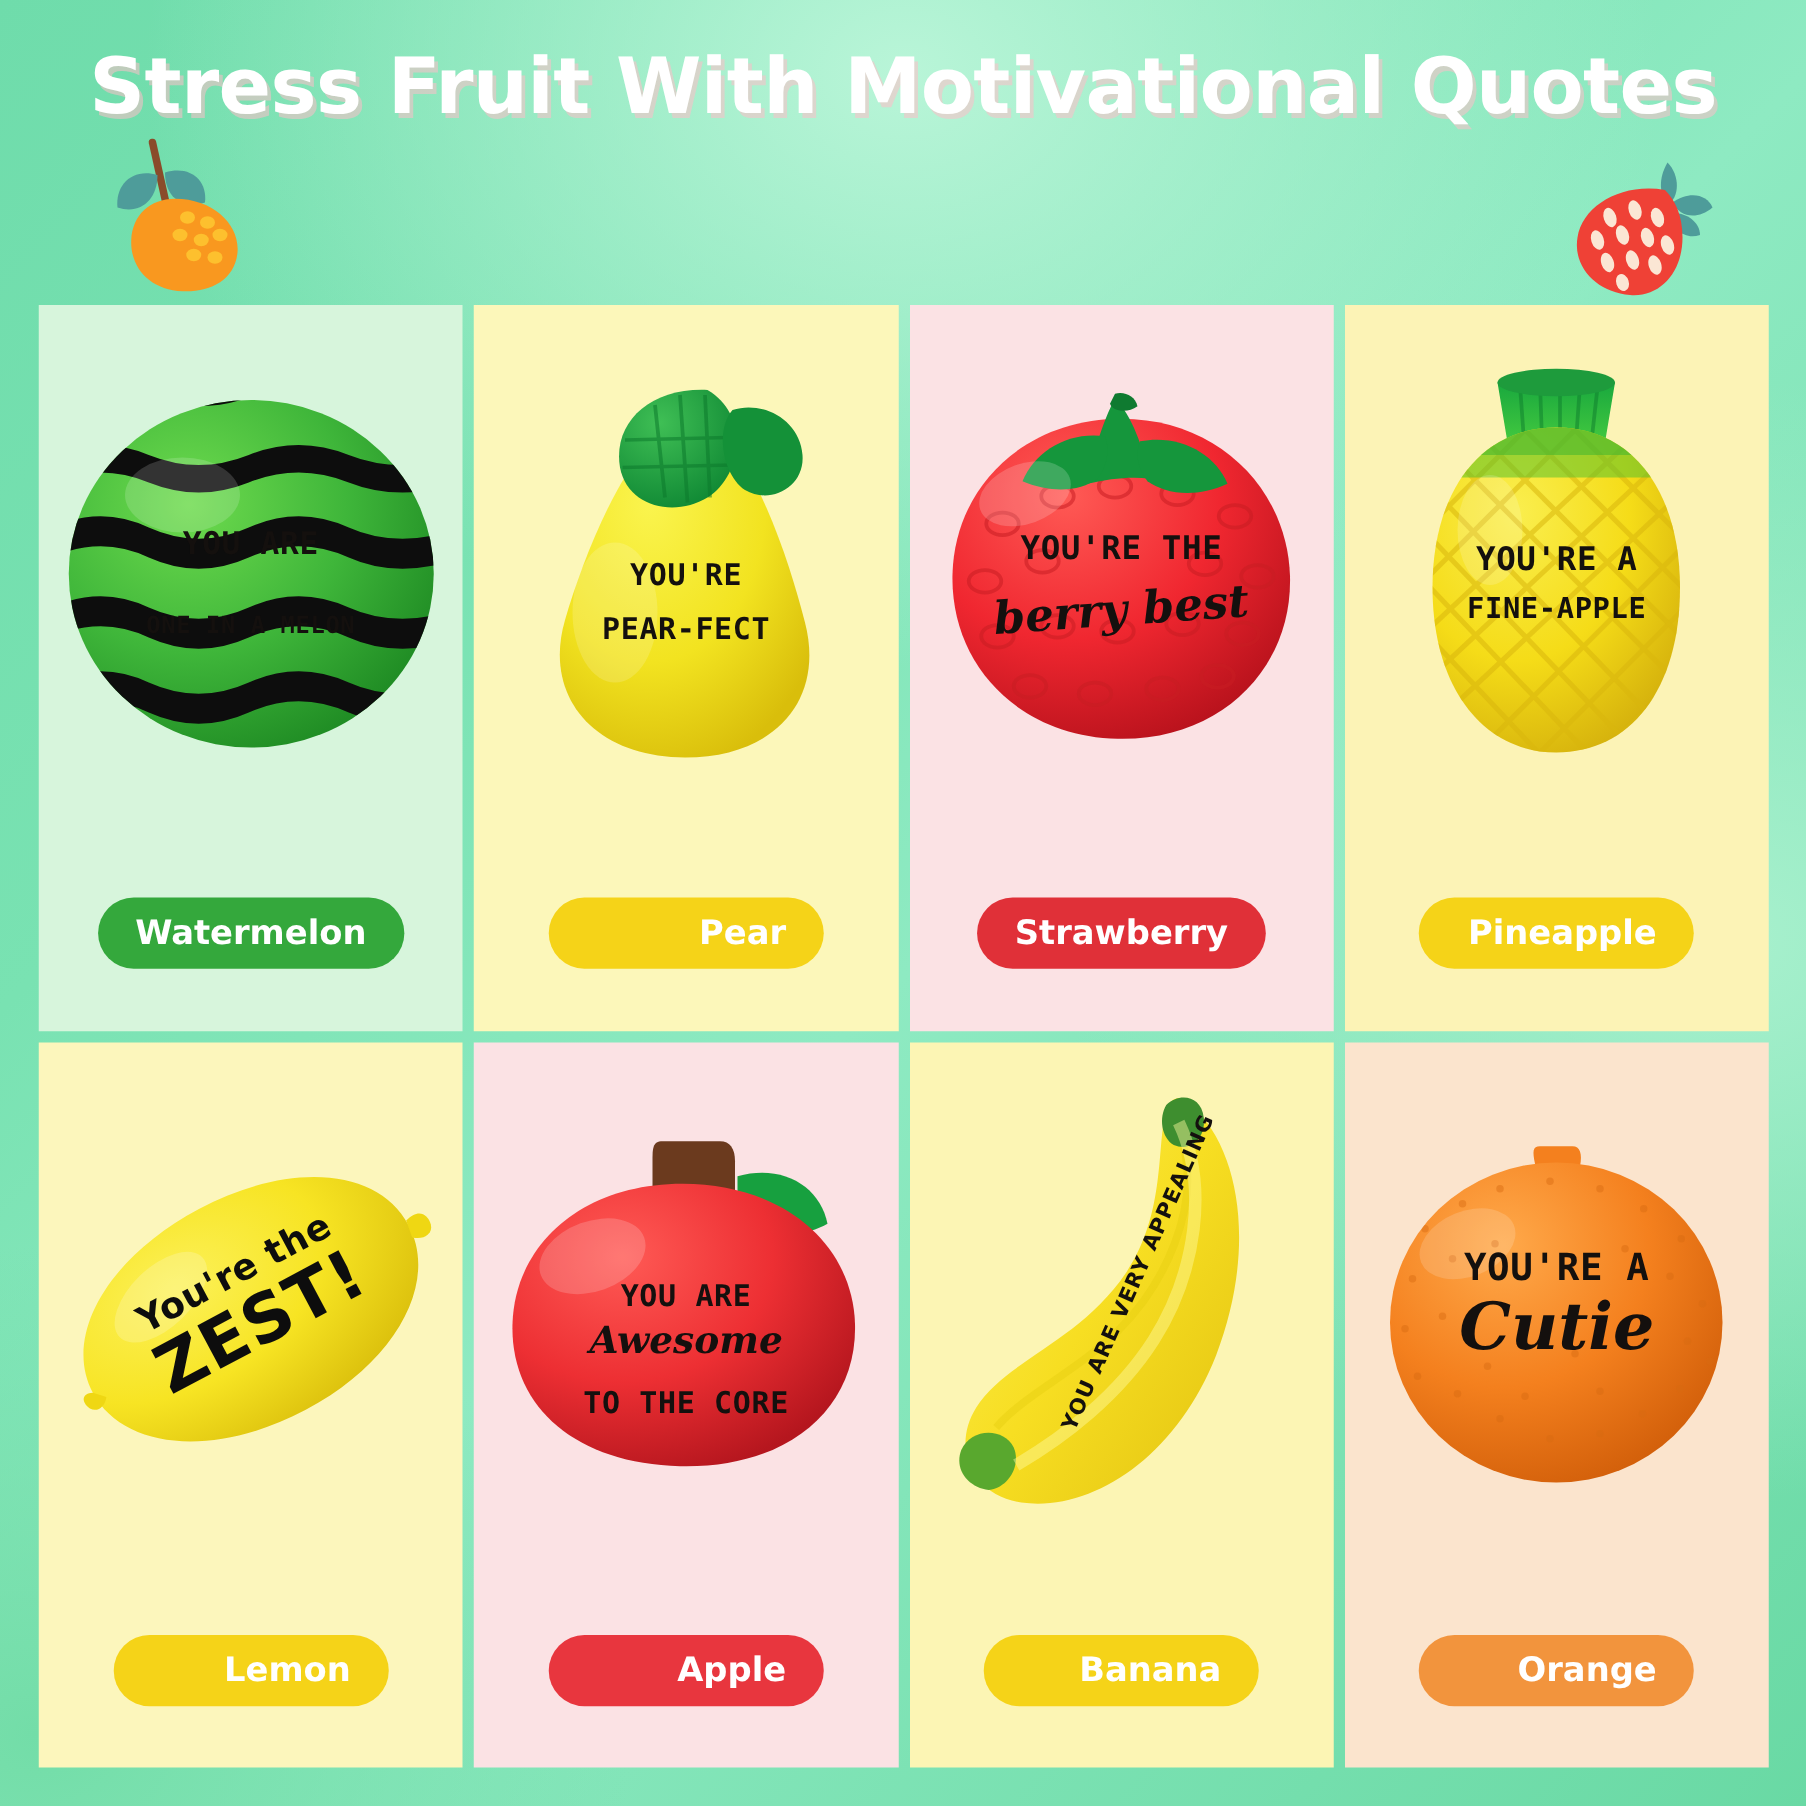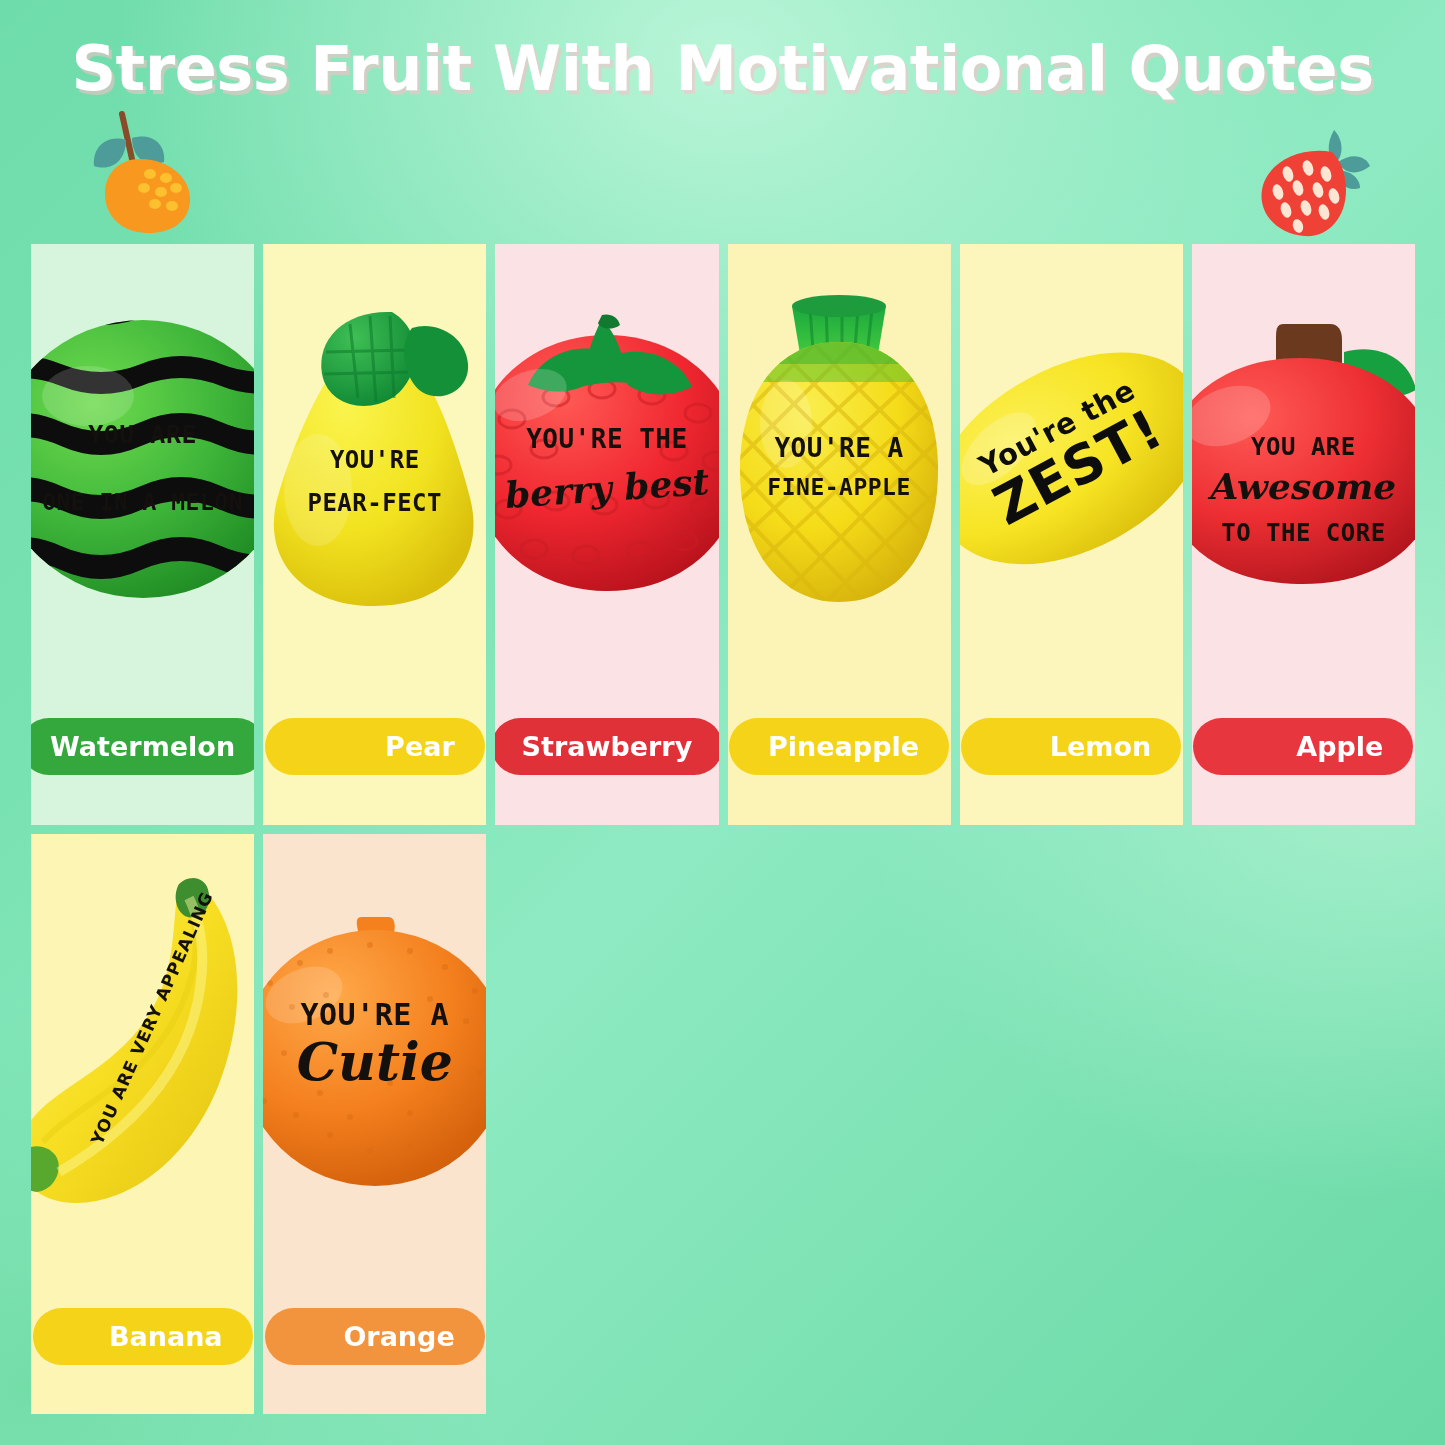--- a/index.html
+++ b/index.html
@@ -23,21 +23,21 @@
     text-shadow:3px 4px 0 rgba(255,190,200,.55);
     white-space:nowrap;
   }
   .deco{position:absolute;}
   .deco-orange{left:76px;top:104px;width:132px;height:132px;}
   .deco-straw{left:1248px;top:122px;width:130px;height:118px;}
 
   
   .grid{
     position:absolute;left:31px;top:244px;width:1384px;height:1170px;
-    display:grid;grid-template-columns:repeat(6,1fr);grid-template-rows:1fr 1fr;
+    display:grid;grid-template-columns:repeat(4,1fr);grid-template-rows:1fr 1fr;
     gap:9px;
   }
   .card{position:relative;overflow:hidden;}
   .stage{position:absolute;left:0;right:0;top:0;height:74%;}
   .art{position:absolute;left:50%;top:50%;transform:translate(-50%,-50%);}
 
   .pill{
     position:absolute;left:50%;transform:translateX(-50%);
     bottom:8.5%;
     min-width:160px;padding:13px 30px;border-radius:40px;
@@ -127,21 +127,21 @@
               <path d="M-10 50 q40 -16 78 0 q40 16 80 0 q40 -16 80 0 q40 16 92 0 l0 22 q-52 16 -92 0 q-40 -16 -80 0 q-40 16 -80 0 q-38 -16 -78 0 Z"></path>
               <path d="M-10 108 q40 -18 78 0 q40 18 80 0 q40 -18 80 0 q40 18 92 0 l0 24 q-52 18 -92 0 q-40 -18 -80 0 q-40 18 -80 0 q-38 -18 -78 0 Z"></path>
               <path d="M-10 172 q40 -18 78 0 q40 18 80 0 q40 -18 80 0 q40 18 92 0 l0 24 q-52 18 -92 0 q-40 -18 -80 0 q-40 18 -80 0 q-38 -18 -78 0 Z"></path>
               <path d="M-10 232 q40 -18 78 0 q40 18 80 0 q40 -18 80 0 q40 18 92 0 l0 24 q-52 18 -92 0 q-40 -18 -80 0 q-40 18 -80 0 q-38 -18 -78 0 Z"></path>
               <path d="M-10 -14 q40 -14 78 0 q40 14 80 0 q40 -14 80 0 q40 14 92 0 l0 18 q-52 14 -92 0 q-40 -14 -80 0 q-40 14 -80 0 q-38 -14 -78 0 Z"></path>
             </g>
             <ellipse cx="95" cy="82" rx="46" ry="30" fill="#ffffff" opacity=".16"></ellipse>
           </svg>
         </div>
         <div class="quote" style="top:41%;font-size:25px">YOU ARE</div>
-        <div class="quote" style="top:57%;font-size:23px">ONE IN A MELON</div>
+        <div class="quote" style="top:57%;font-size:19px">ONE IN A MELON</div>
       </div>
       <div class="pill" style="background:#34A83C">Watermelon</div>
     </div>
 
     <div class="card" style="background:#FCF7BA">
       <div class="stage">
         <div class="art">
           <svg width="290" height="330" viewBox="0 0 290 330">
             <defs>
               <radialGradient id="prg" cx="36%" cy="26%" r="80%">
@@ -324,21 +324,21 @@
                 <stop offset="100%" stop-color="#B5161E"></stop>
               </radialGradient>
             </defs>
             <path d="M136 10 L182 10 C190 10 194 16 194 26 L194 62 L128 62 L128 26 C128 16 128 10 136 10 Z" fill="#6B3A1E"></path>
             <path d="M196 38 C232 28 262 46 268 76 C240 92 208 80 196 56 Z" fill="#17A03F"></path>
             <path d="M152 44 C72 44 18 92 16 156 C14 222 66 268 150 270 C236 272 292 224 290 156 C288 92 232 44 152 44 Z" fill="url(#apg)"></path>
             <ellipse cx="80" cy="102" rx="44" ry="28" fill="#ffffff" opacity=".18" transform="rotate(-20 80 102)"></ellipse>
           </svg>
         </div>
         <div class="quote" style="top:44%;font-size:24px">YOU ARE</div>
-        <div class="quote q-script" style="top:51.5%;font-size:36px">Awesome</div>
+        <div class="quote q-script" style="top:51.5%;font-size:30px">Awesome</div>
         <div class="quote" style="top:64%;font-size:24px">TO THE CORE</div>
       </div>
       <div class="pill" style="background:#E8363E">Apple</div>
     </div>
 
     <div class="card" style="background:#FCF5B4">
       <div class="stage">
         <div class="art">
           <svg width="300" height="380" viewBox="0 0 300 380">
             <defs>

